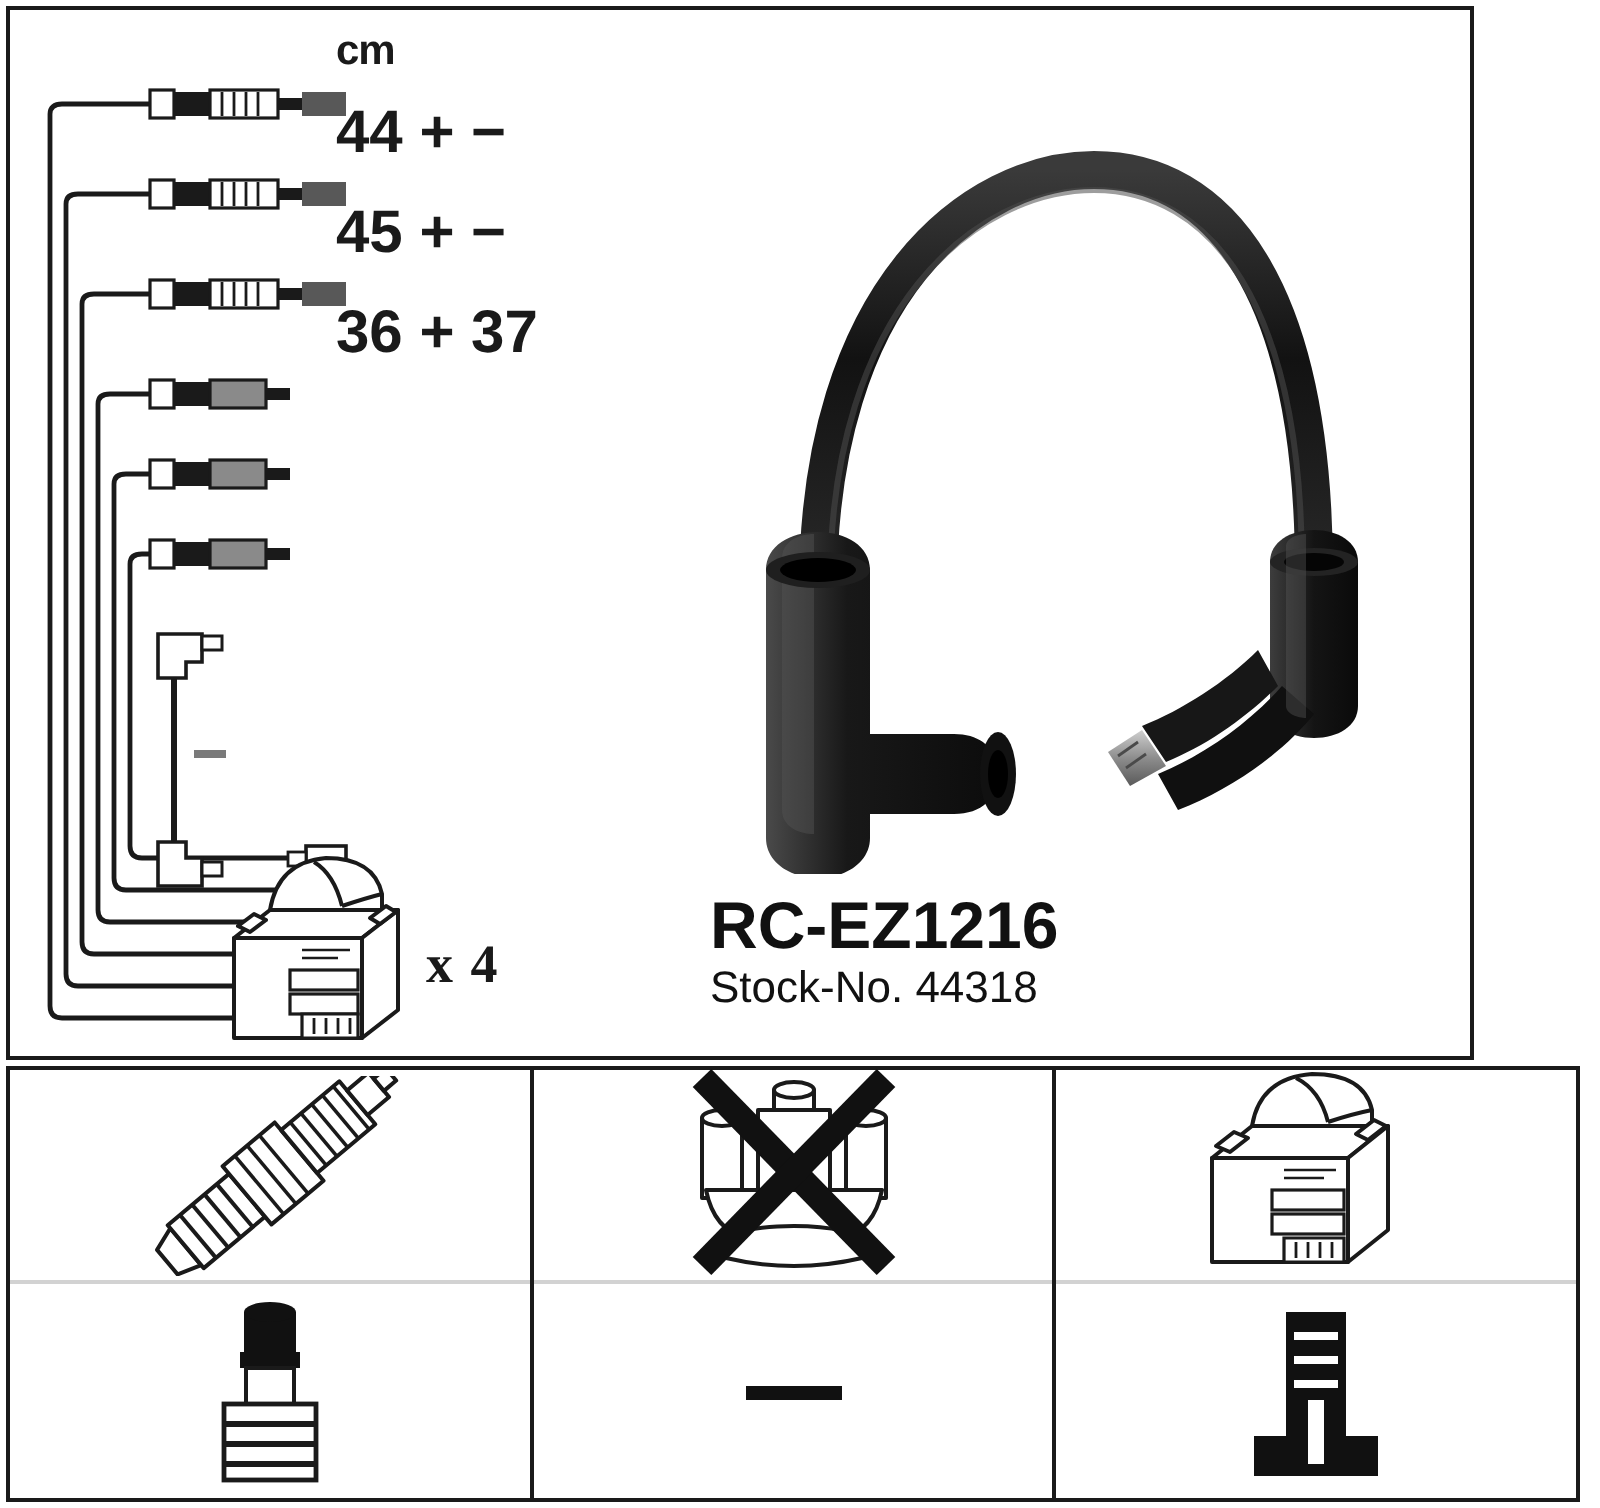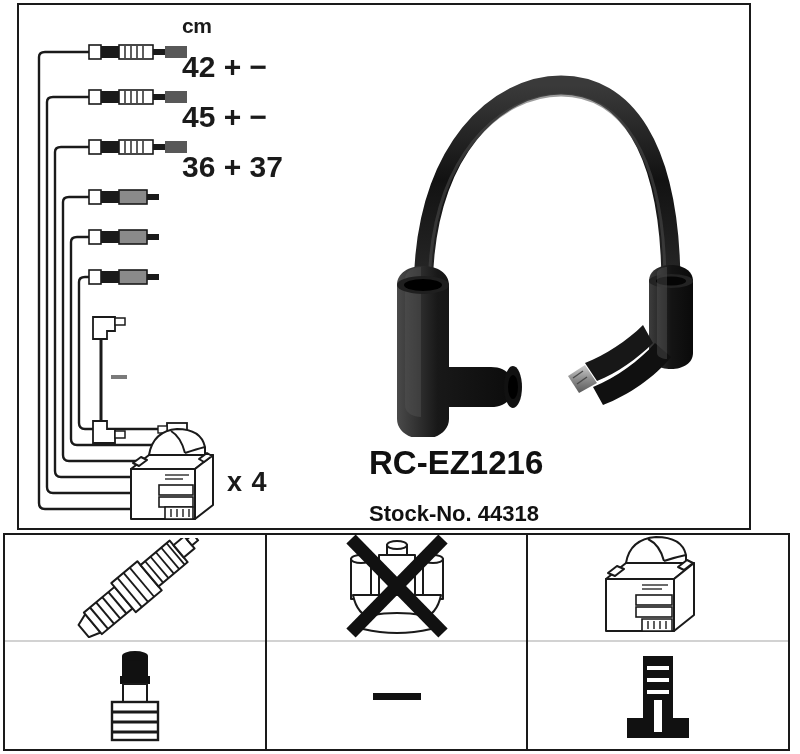--- a/index.html
+++ b/index.html
@@ -15,21 +15,21 @@
     position: relative;
     width: 800px;
     height: 754px;
     background: #ffffff;
     overflow: hidden;
   }
 
   
   #main-panel {
     position: absolute;
-    left: 17px;
+    left: 3px;
     top: 3px;
     width: 734px;
     height: 527px;
     border: 2px solid #1a1a1a;
     box-sizing: border-box;
     background: #ffffff;
   }
 
   
   #dim-table {
@@ -74,20 +74,21 @@
     height: 105px;
   }
   #x4-label {
     position: absolute;
     left: 208px;
     top: 462px;
     font-size: 27px;
     font-weight: bold;
     color: #1a1a1a;
     letter-spacing: 1px;
+    font-family: Liberation Serif, serif;
   }
 
   
   #hero-lead {
     position: absolute;
     left: 352px;
     top: 62px;
     width: 360px;
     height: 370px;
   }
@@ -102,24 +103,24 @@
   #product-code {
     font-size: 33px;
     font-weight: bold;
     color: #111111;
     letter-spacing: 0px;
     line-height: 1.08;
     white-space: nowrap;
   }
   #stock-no {
     font-size: 22px;
-    font-weight: bold;
+    font-weight: normal;
     color: #111111;
     letter-spacing: 0px;
-    margin-top: 20px;
+    margin-top: 0;
     white-space: nowrap;
   }
 
   
   #icon-strip {
     position: absolute;
     left: 3px;
     top: 533px;
     width: 787px;
     height: 218px;
@@ -155,21 +156,21 @@
 <body>
 
 <div id="sheet">
 
   <div id="main-panel">
 
     <div id="dim-table">
       <div id="dim-header">cm</div>
 
       <div class="dim-row">
-        <span>42 + −</span>
+        <span>44 + −</span>
       </div>
       <div class="dim-row">
         <span>45 + −</span>
       </div>
       <div class="dim-row">
         <span>36 + 37</span>
       </div>
     </div>
 
     <div id="harness">

